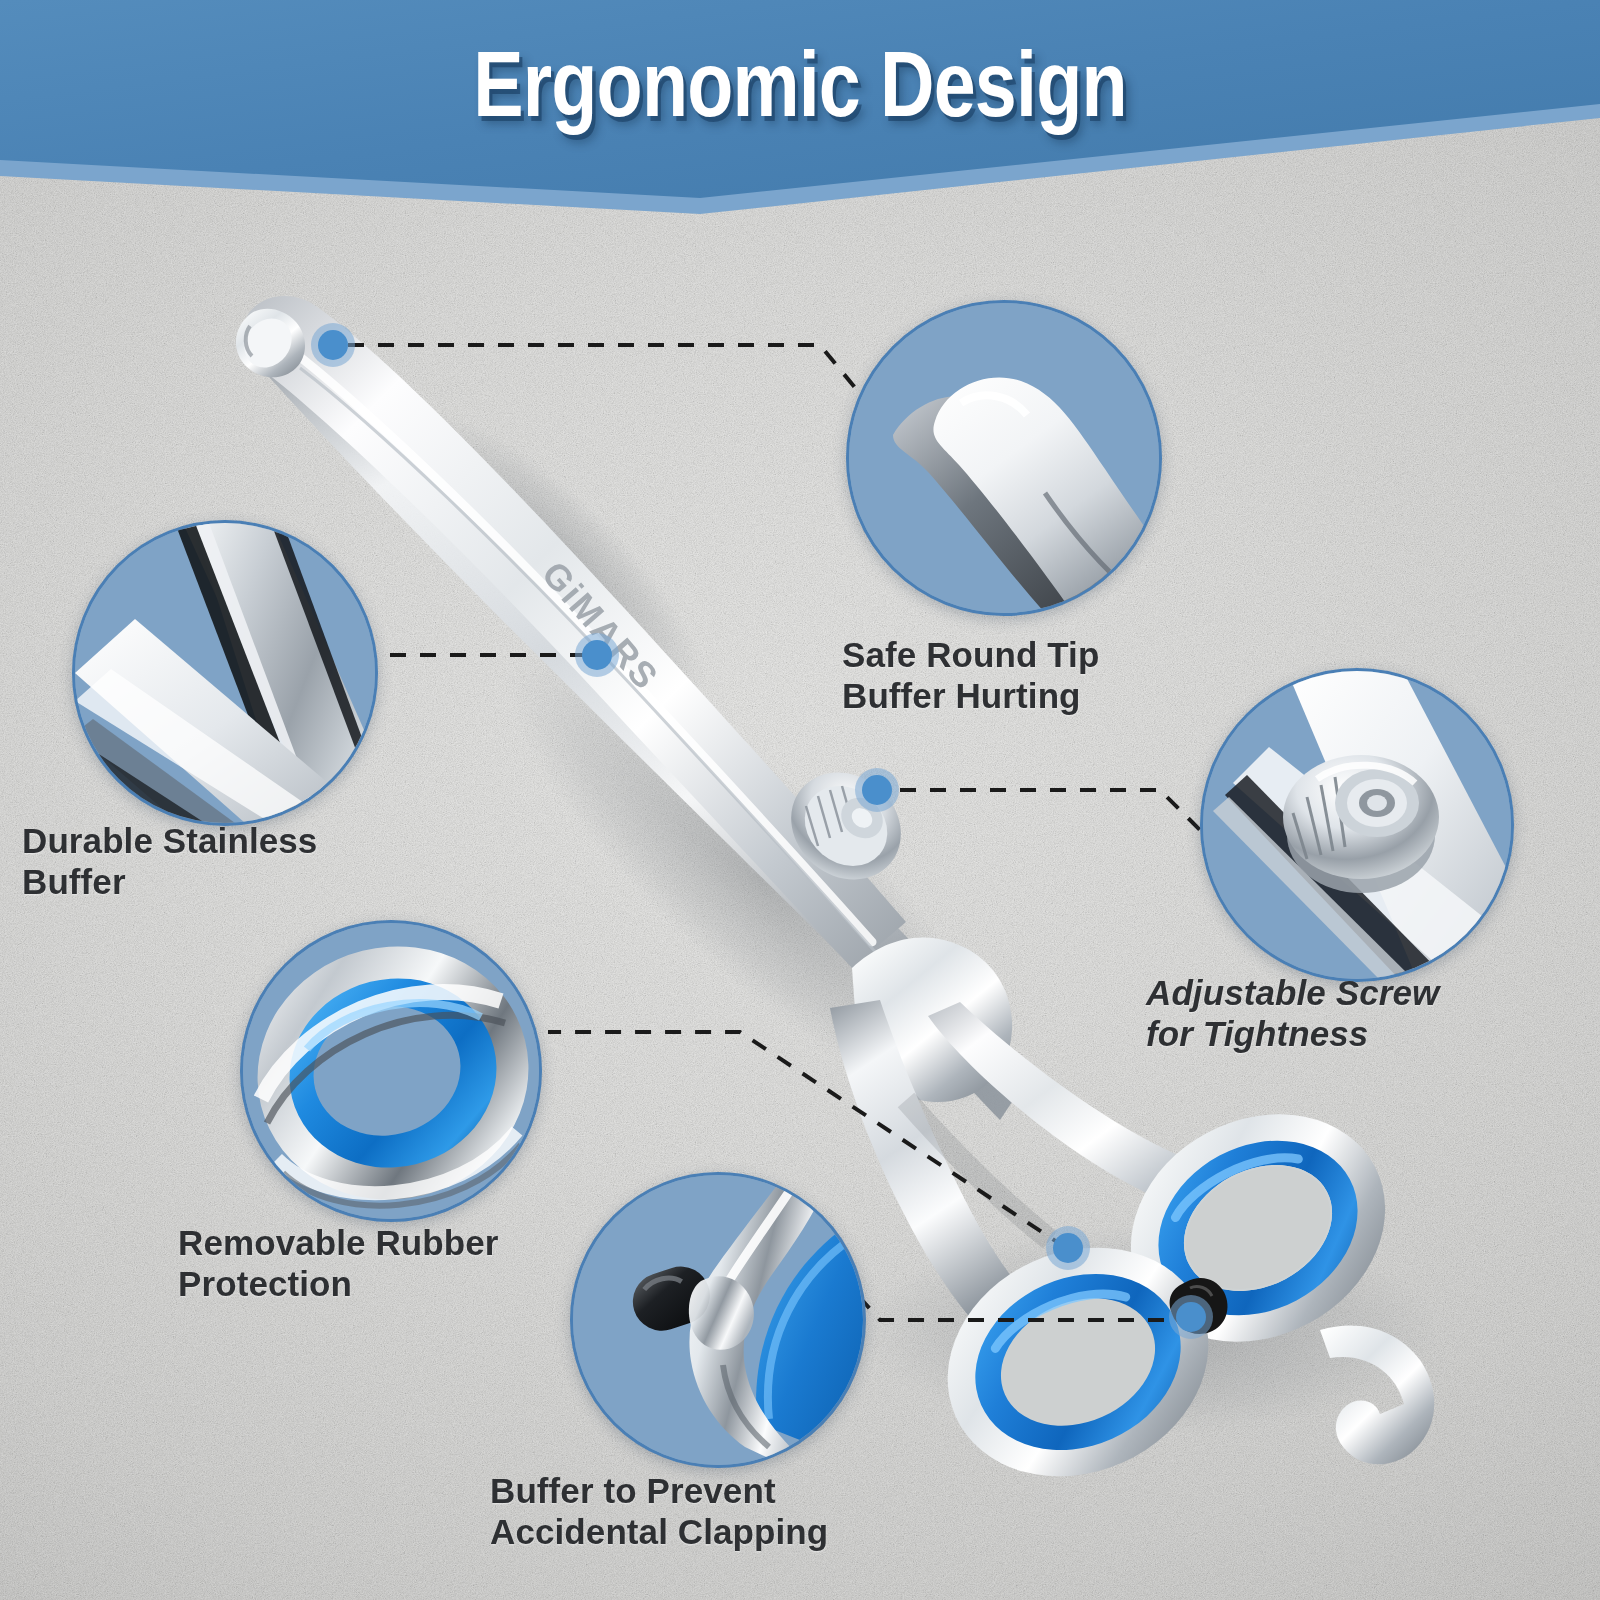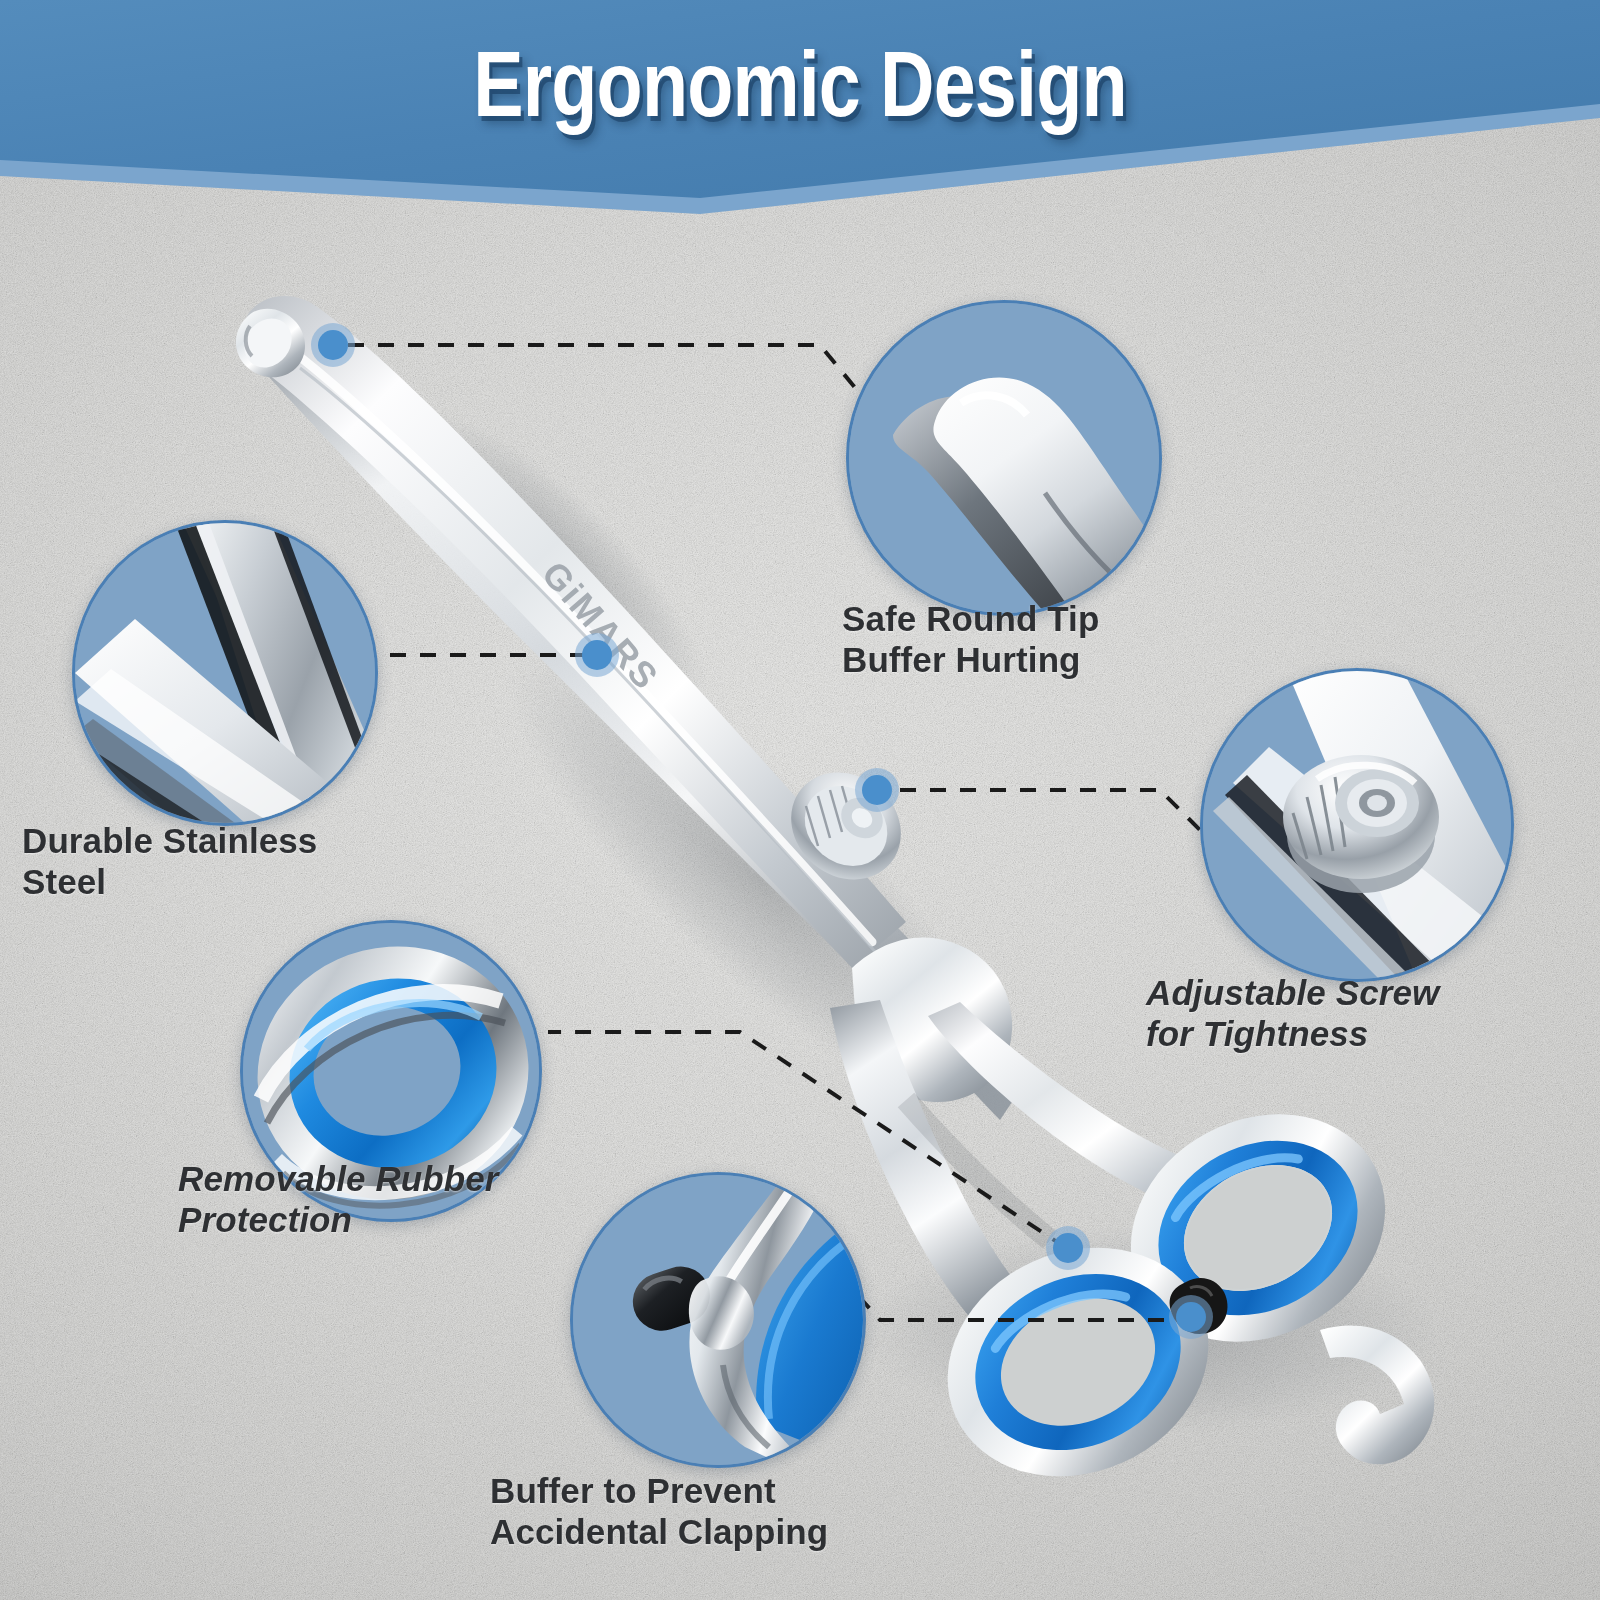--- a/index.html
+++ b/index.html
@@ -34,21 +34,21 @@
     background:#7fa3c6;
     border:3px solid #4a7fb5;
     box-shadow:0 4px 14px rgba(60,75,95,.30);}
   .callout .inner{position:absolute;inset:0;}
 
   
   .label{position:absolute;color:#2e3033;font-weight:700;
     font-size:35px;line-height:1.18;letter-spacing:.1px;
     text-shadow:0 1px 2px rgba(255,255,255,.55);}
   .label.center{}
-  .label.left{text-align:left;}
+  .label.left{text-align:left;margin-top:36px;}
 
   
   .dot{position:absolute;width:30px;height:30px;border-radius:50%;
        background:#4a8fcc;box-shadow:0 0 0 7px rgba(122,168,212,.55);}
   .leaders{position:absolute;inset:0;}
 
   .scissors{position:absolute;inset:0;}
 </style>
 </head>
 <body>
@@ -430,29 +430,29 @@
   <div class="dot" style="left:1053px;top:1233px;"></div>
   <div class="dot" style="left:1176px;top:1302px;"></div>
 
   <div class="label left" style="left:842px;top:598px;width:430px;">
     <div>Safe Round Tip</div>
     <div>Buffer Hurting</div>
   </div>
 
   <div class="label center" style="left:22px;top:820px;width:400px;">
     <div>Durable Stainless</div>
-    <div>Steel</div>
+    <div>Buffer</div>
   </div>
 
   <div class="label center" style="left:1146px;top:972px;width:420px;font-style:italic;">
     <div>Adjustable Screw</div>
     <div>for Tightness</div>
   </div>
 
-  <div class="label center" style="left:178px;top:1158px;width:420px;font-style:italic;">
+  <div class="label center" style="left:178px;top:1222px;width:420px;">
     <div>Removable Rubber</div>
     <div>Protection</div>
   </div>
 
   <div class="label center" style="left:490px;top:1470px;width:460px;">
     <div>Buffer to Prevent</div>
     <div>Accidental Clapping</div>
   </div>
 
 </div>

